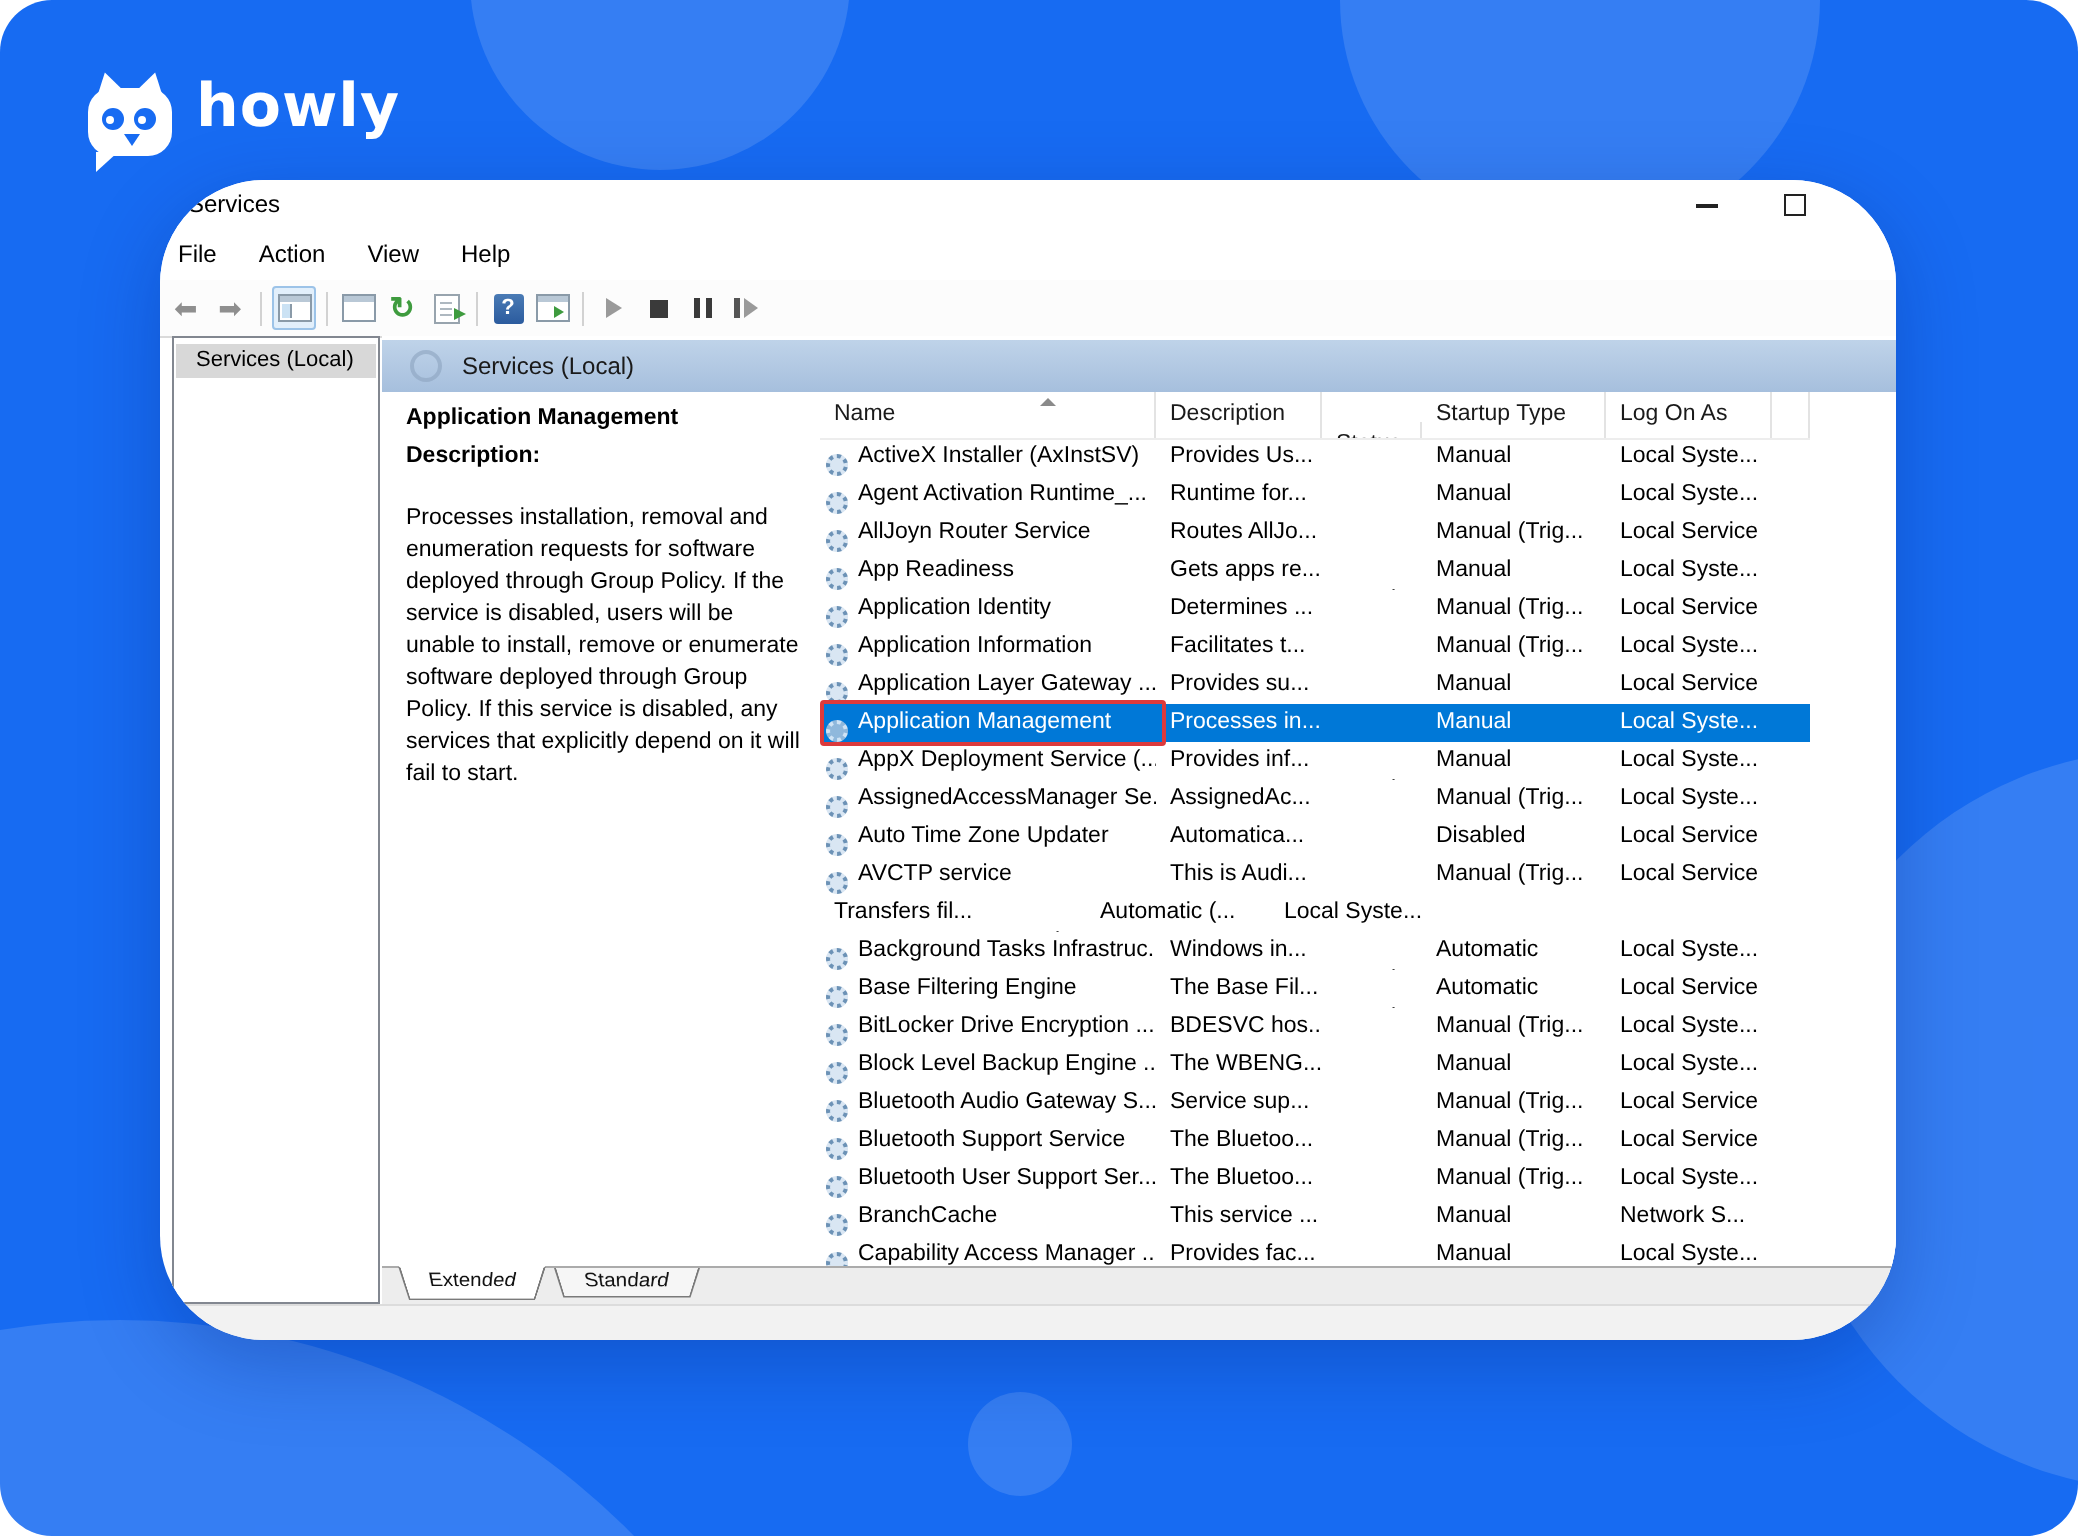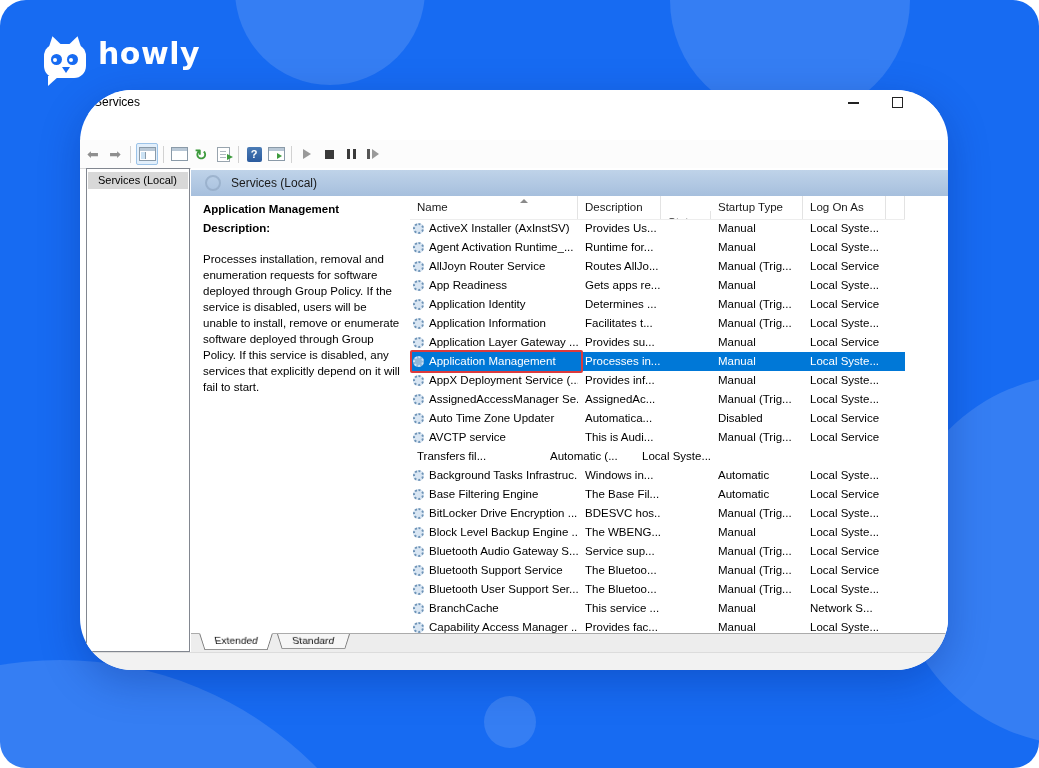--- a/index.html
+++ b/index.html
@@ -74,21 +74,21 @@
   .desc-text{position:absolute;left:5px;top:55px;width:200px;font-size:11.5px;line-height:16px;color:#000;}
 
   .list{position:absolute;left:219px;top:0;width:495px;bottom:0;}
   .lheader{position:absolute;left:0;top:0;right:0;height:23px;display:flex;border-bottom:1px solid #EDEDED;}
   .hcell{box-sizing:border-box;font-size:11.5px;line-height:22px;color:#1a1a1a;padding-left:7px;border-right:1px solid #E3E3E3;white-space:nowrap;overflow:hidden;cursor:pointer;}
   .w-name{width:168px;} .w-desc{width:83px;} .w-status{width:50px;margin-top:15px;} .w-startup{width:92px;} .w-logon{width:83px;} .w-fill{width:19px;}
   .caret{position:absolute;left:110px;top:3px;width:0;height:0;border-left:4px solid transparent;border-right:4px solid transparent;border-bottom:4px solid #8a8a8a;}
   .lbody{position:absolute;left:0;top:23px;right:0;bottom:0;overflow:hidden;}
   .srow{display:flex;height:19px;line-height:19px;font-size:11.5px;color:#000;cursor:pointer;}
   .srow .cell{box-sizing:border-box;padding-left:7px;white-space:nowrap;overflow:hidden;}
-  .srow .c-name{display:flex;align-items:center;padding-left:3px;}
+  .srow .c-name{display:flex;align-items:flex-end;padding-left:3px;}
   .gear{flex:0 0 auto;width:7px;height:7px;border:2px dotted #6C92B6;border-radius:50%;background:#D9E6F3;margin-right:5px;}
   .srow.sel{background:#0078D7;color:#fff;}
   .srow.sel .gear{border-color:#CFE3F5;background:#8FB8DC;}
   .redbox{position:absolute;left:0;top:131px;width:169px;height:19px;border:2px solid #DC3A3C;border-radius:2px;pointer-events:none;z-index:5;}
 
   .tabsband{position:absolute;left:111px;right:0;top:543px;height:19px;background:#EDEDED;border-top:1px solid #ABABAB;padding-left:8px;display:flex;}
   .tab{height:16px;line-height:15px;padding:0 13px;font-size:11px;color:#111;background:#F6F6F6;border:1px solid #7a7a7a;border-top:none;transform:perspective(6px) rotateX(-3deg);transform-origin:50% 0;margin-right:4px;cursor:pointer;}
   .tab.active{background:#FFFFFF;height:18px;margin-top:-1px;border-top:1px solid #fff;z-index:2;}
   .bottomstrip{position:absolute;left:0;right:0;top:562px;height:18px;background:#F2F2F2;border-top:1px solid #DCDCDC;}
 </style>
@@ -119,20 +119,26 @@
     <div class="txt">howly</div>
   </div>
 
   <div id="win">
     <div class="titlebar">
       <span class="ttl">Services</span>
       <span class="ctl-min"></span>
       <span class="ctl-max"></span>
     </div>
 
+    <div class="menubar">
+        <span>File</span>
+        <span>Action</span>
+        <span>View</span>
+        <span>Help</span>
+      </div>
 
     <div class="toolbar">
         <span class="tbi">
           <span class="ic-arrow" style="display:inline-block;transform:scaleX(-1)">➡</span>
         </span>
         <span class="tbi">
           <span class="ic-arrow">➡</span>
         </span>
         <span class="tsep"></span>
         <span class="tbi active">

